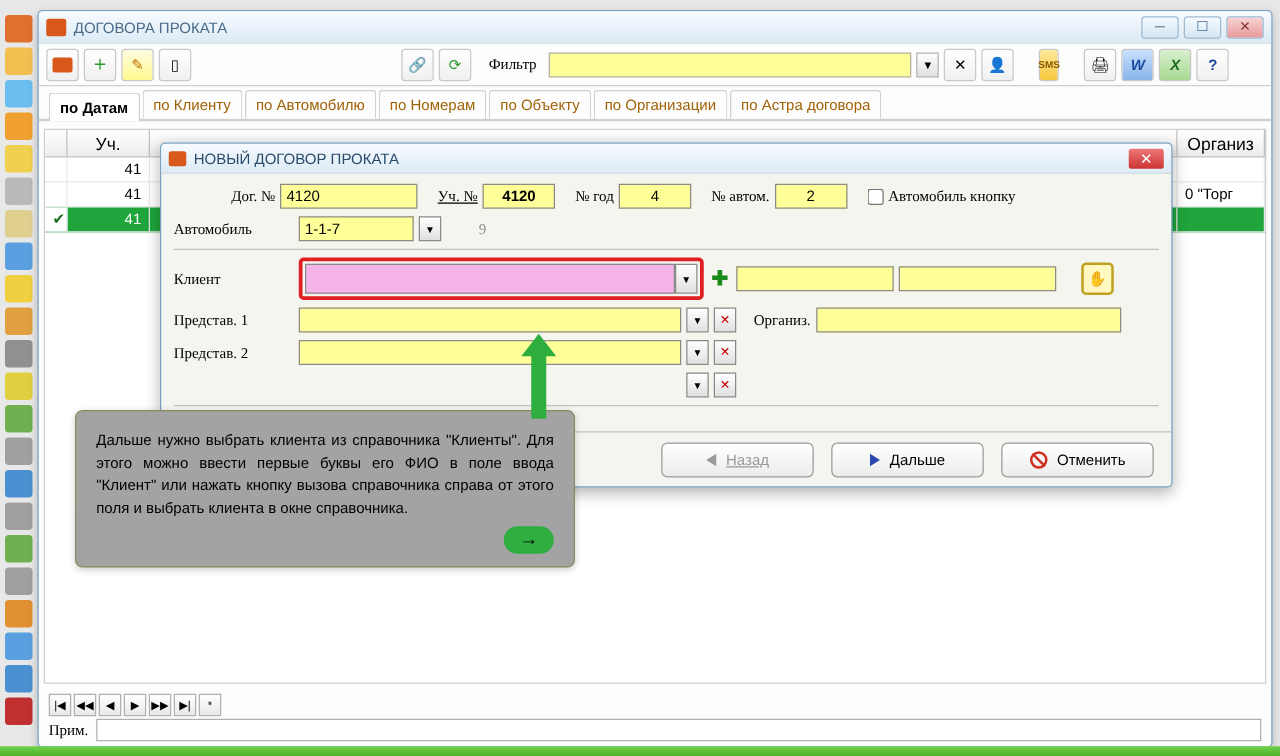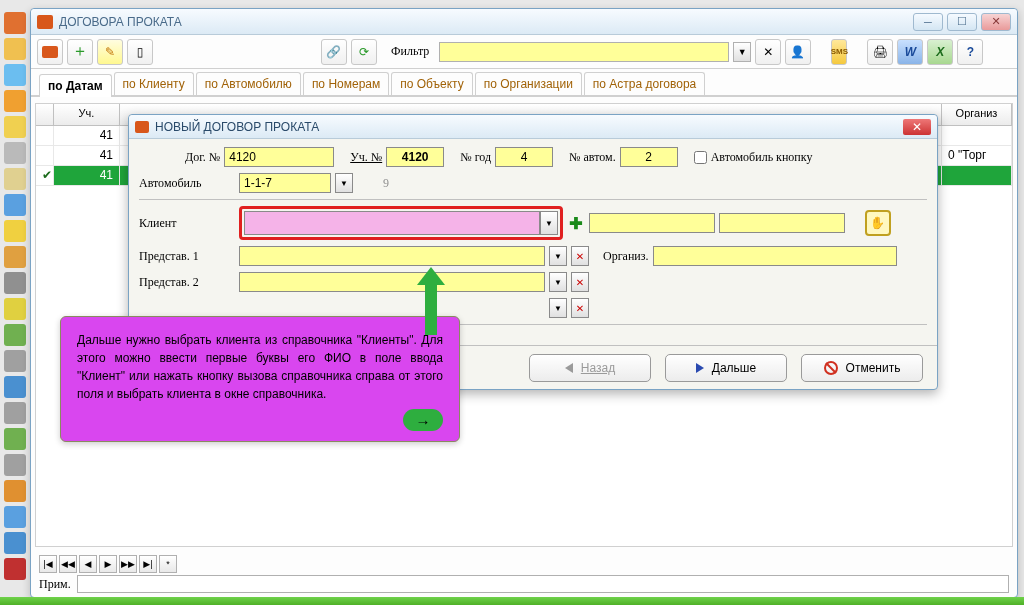--- a/index.html
+++ b/index.html
@@ -20,21 +20,21 @@
   .filter-input { flex: 0 0 290px; height: 20px; background: #ffff99; border: 1px solid #b0b0b0; }
   .filter-dd { width: 18px; height: 20px; border: 1px solid #b0b0b0; background: linear-gradient(#fff,#e0e0e0); display: flex; align-items: center; justify-content: center; font-size: 9px; cursor: pointer; }
   .sms-btn { width: 16px; height: 26px; border: 1px solid #c8c8c8; border-radius: 3px; background: linear-gradient(#ffe89a,#f5c93e); display: flex; align-items: center; justify-content: center; font-size: 8px; font-weight: bold; color: #8a5a00; cursor: pointer; }
 
   .tabs { height: 28px; display: flex; align-items: flex-end; padding: 0 8px; border-bottom: 2px solid #d0d0d0; }
   .tab { padding: 4px 8px; border: 1px solid #d0d0d0; border-bottom: none; background: #fdfdfd; margin-right: 2px; color: #a16207; cursor: pointer; border-radius: 3px 3px 0 0; }
   .tab.active { font-weight: bold; color: #000; background: #fff; position: relative; top: 2px; }
 
   .grid-area { position: absolute; left: 4px; top: 94px; right: 4px; bottom: 50px; background: #fff; border: 1px solid #d0d0d0; }
   .grid-header { height: 22px; background: linear-gradient(#fff,#ececec); border-bottom: 1px solid #c0c0c0; display: flex; }
-  .gh-cell { border-right: 1px solid #c0c0c0; padding: 3px 6px; text-align: center; font-size: 11px; }
+  .gh-cell { border-right: 1px solid #c0c0c0; padding: 3px 6px; text-align: center; font-size: 14px; }
   .grid-row { height: 20px; display: flex; border-bottom: 1px solid #e8e8e8; }
   .grid-row.selected { background: #1fa53b; color: #fff; }
   .gr-cell { border-right: 1px solid #e8e8e8; padding: 2px 6px; text-align: center; }
 
   .nav-bar { position: absolute; left: 8px; bottom: 24px; display: flex; gap: 2px; }
   .nav-btn { width: 18px; height: 18px; border: 1px solid #b0b0b0; background: linear-gradient(#fff,#e8e8e8); display: flex; align-items: center; justify-content: center; font-size: 9px; cursor: pointer; }
   .prim-row { position: absolute; left: 8px; bottom: 4px; right: 8px; display: flex; align-items: center; gap: 6px; }
   .prim-input { flex: 1; height: 18px; border: 1px solid #b0b0b0; }
 
   .side-icons { position: absolute; left: 4px; top: 12px; width: 24px; display: flex; flex-direction: column; gap: 4px; }
@@ -68,21 +68,21 @@
 
   .dlg-footer { height: 44px; border-top: 1px solid #c0c0c0; display: flex; align-items: center; justify-content: flex-end; gap: 14px; padding: 0 14px; }
   .big-btn { width: 122px; height: 28px; border: 1px solid #9a9a9a; border-radius: 5px; background: linear-gradient(#fff,#ececec); display: flex; align-items: center; justify-content: center; gap: 8px; cursor: pointer; }
   .big-btn.disabled { color: #9a9a9a; }
   .big-btn .tri { width: 0; height: 0; border-top: 5px solid transparent; border-bottom: 5px solid transparent; }
   .tri.left { border-right: 8px solid #9a9a9a; }
   .tri.right { border-left: 8px solid #2a4ab0; }
   .cancel-icon { width: 14px; height: 14px; border-radius: 50%; border: 2px solid #d03020; position: relative; }
   .cancel-icon::after { content: ""; position: absolute; width: 14px; height: 2px; background: #d03020; transform: rotate(45deg); top: 4px; left: -2px; }
 
-  .tooltip { position: absolute; left: 60px; top: 316px; width: 400px; background: #d946ef; border: 1px solid #8a8a60; border-radius: 6px; padding: 14px 16px 10px 16px; box-shadow: 0 2px 6px rgba(0,0,0,.2); font-size: 13px; line-height: 1.5; text-align: justify; z-index: 50; }
+  .tooltip { position: absolute; left: 60px; top: 328px; width: 400px; background: #a3a3a3; border: 1px solid #8a8a60; border-radius: 6px; padding: 14px 16px 10px 16px; box-shadow: 0 2px 6px rgba(0,0,0,.2); font-size: 13px; line-height: 1.5; text-align: justify; z-index: 50; }
   .tooltip-arrow { position: absolute; left: 425px; top: 281px; width: 12px; height: 54px; background: #2eae3f; z-index: 51; }
   .tooltip-arrow::before { content: ""; position: absolute; top: -14px; left: -8px; width: 0; height: 0; border-left: 14px solid transparent; border-right: 14px solid transparent; border-bottom: 18px solid #2eae3f; }
   .tip-next { width: 40px; height: 22px; border-radius: 11px; background: #2eae3f; margin-left: auto; margin-top: 6px; display: flex; align-items: center; justify-content: center; color: #000; cursor: pointer; font-size: 15px; }
 
   .status-bar { position: absolute; left: 0; bottom: 0; width: 1024px; height: 8px; background: linear-gradient(#6fd24a,#4fb028); }
 </style>
 </head>
 <body>
 
 <div class="side-icons">

